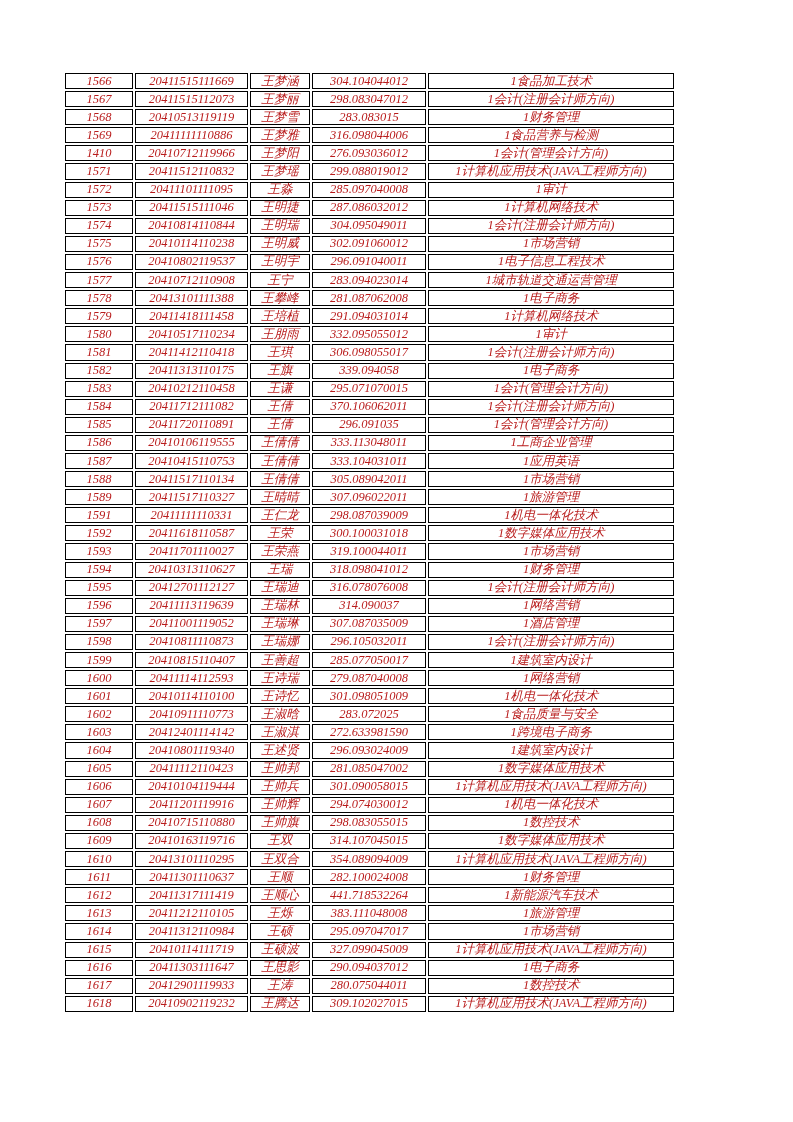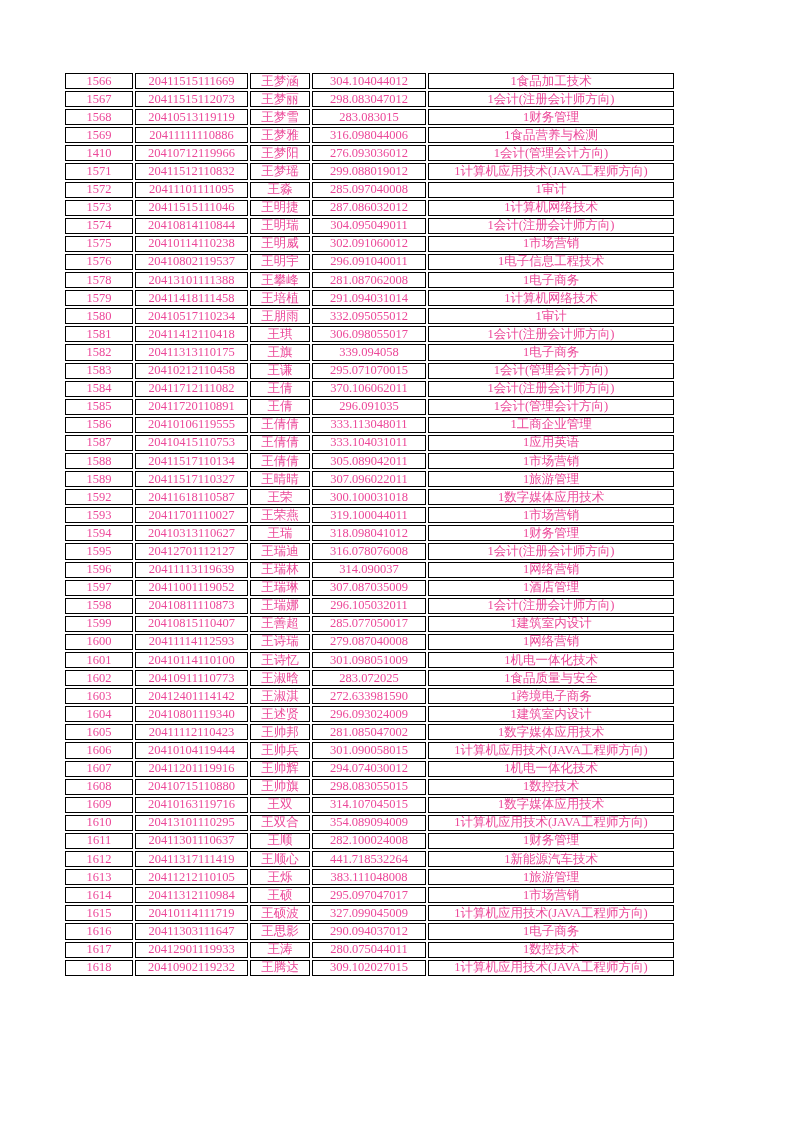--- a/index.html
+++ b/index.html
@@ -6,22 +6,23 @@
     margin: 0;
     padding: 0;
     background: #ffffff;
   }
   .page {
     position: relative;
     width: 793px;
     height: 1122px;
     background: #ffffff;
     font-family: "Liberation Serif", "DejaVu Serif", serif;
-    color: #ec4899;
+    color: #b91c1c;
     overflow: hidden;
+    font-style: italic;
   }
   table.admission-table {
     position: absolute;
     left: 63px;
     top: 71px;
     border-collapse: separate;
     border-spacing: 2px;
     table-layout: fixed;
     width: 613px;
   }
@@ -128,20 +129,27 @@
     <td>1市场营销</td>
   </tr>
         <tr>
     <td>1576</td>
     <td>20410802119537</td>
     <td>王明宇</td>
     <td>296.091040011</td>
     <td>1电子信息工程技术</td>
   </tr>
         <tr>
+    <td>1577</td>
+    <td>20410712110908</td>
+    <td>王宁</td>
+    <td>283.094023014</td>
+    <td>1城市轨道交通运营管理</td>
+  </tr>
+        <tr>
     <td>1578</td>
     <td>20413101111388</td>
     <td>王攀峰</td>
     <td>281.087062008</td>
     <td>1电子商务</td>
   </tr>
         <tr>
     <td>1579</td>
     <td>20411418111458</td>
     <td>王培植</td>
@@ -212,20 +220,27 @@
     <td>1市场营销</td>
   </tr>
         <tr>
     <td>1589</td>
     <td>20411517110327</td>
     <td>王晴晴</td>
     <td>307.096022011</td>
     <td>1旅游管理</td>
   </tr>
         <tr>
+    <td>1591</td>
+    <td>20411111110331</td>
+    <td>王仁龙</td>
+    <td>298.087039009</td>
+    <td>1机电一体化技术</td>
+  </tr>
+        <tr>
     <td>1592</td>
     <td>20411618110587</td>
     <td>王荣</td>
     <td>300.100031018</td>
     <td>1数字媒体应用技术</td>
   </tr>
         <tr>
     <td>1593</td>
     <td>20411701110027</td>
     <td>王荣燕</td>

